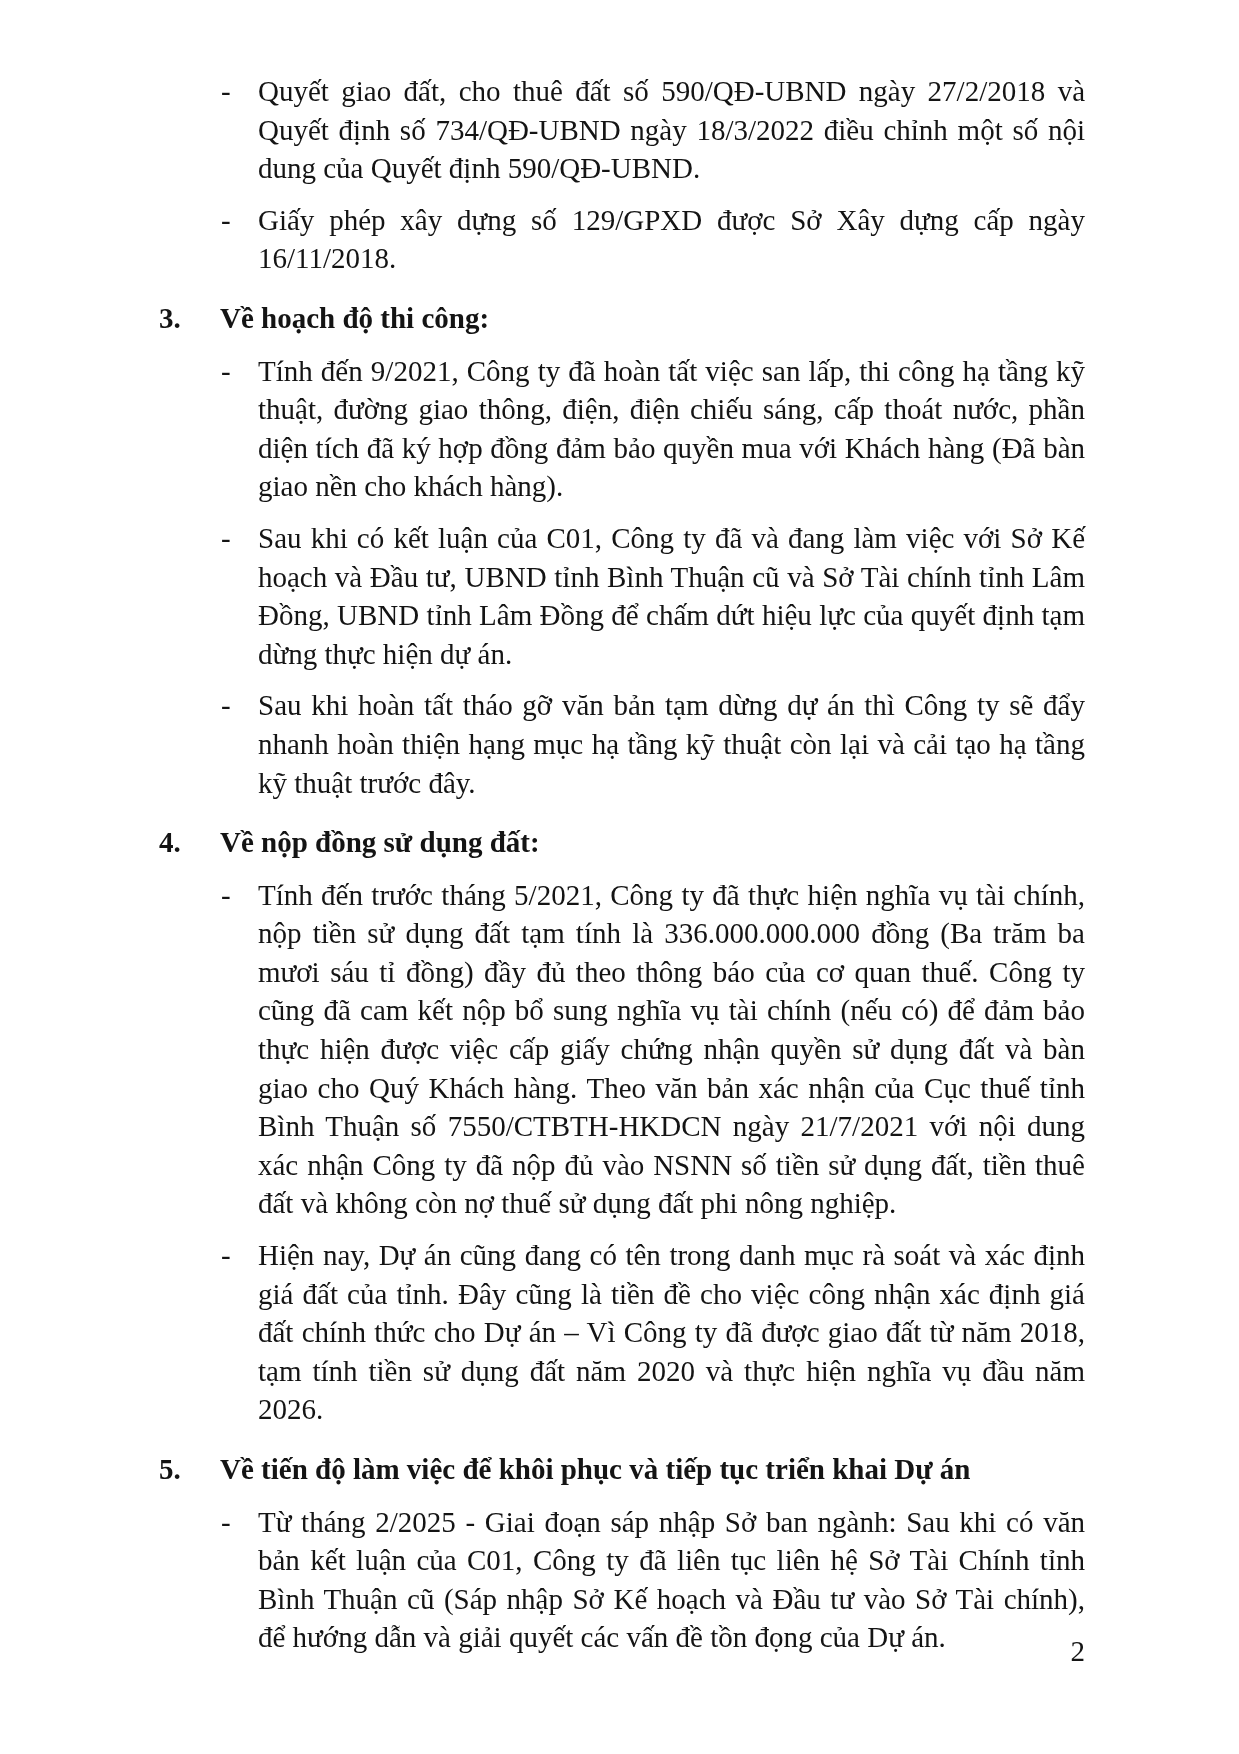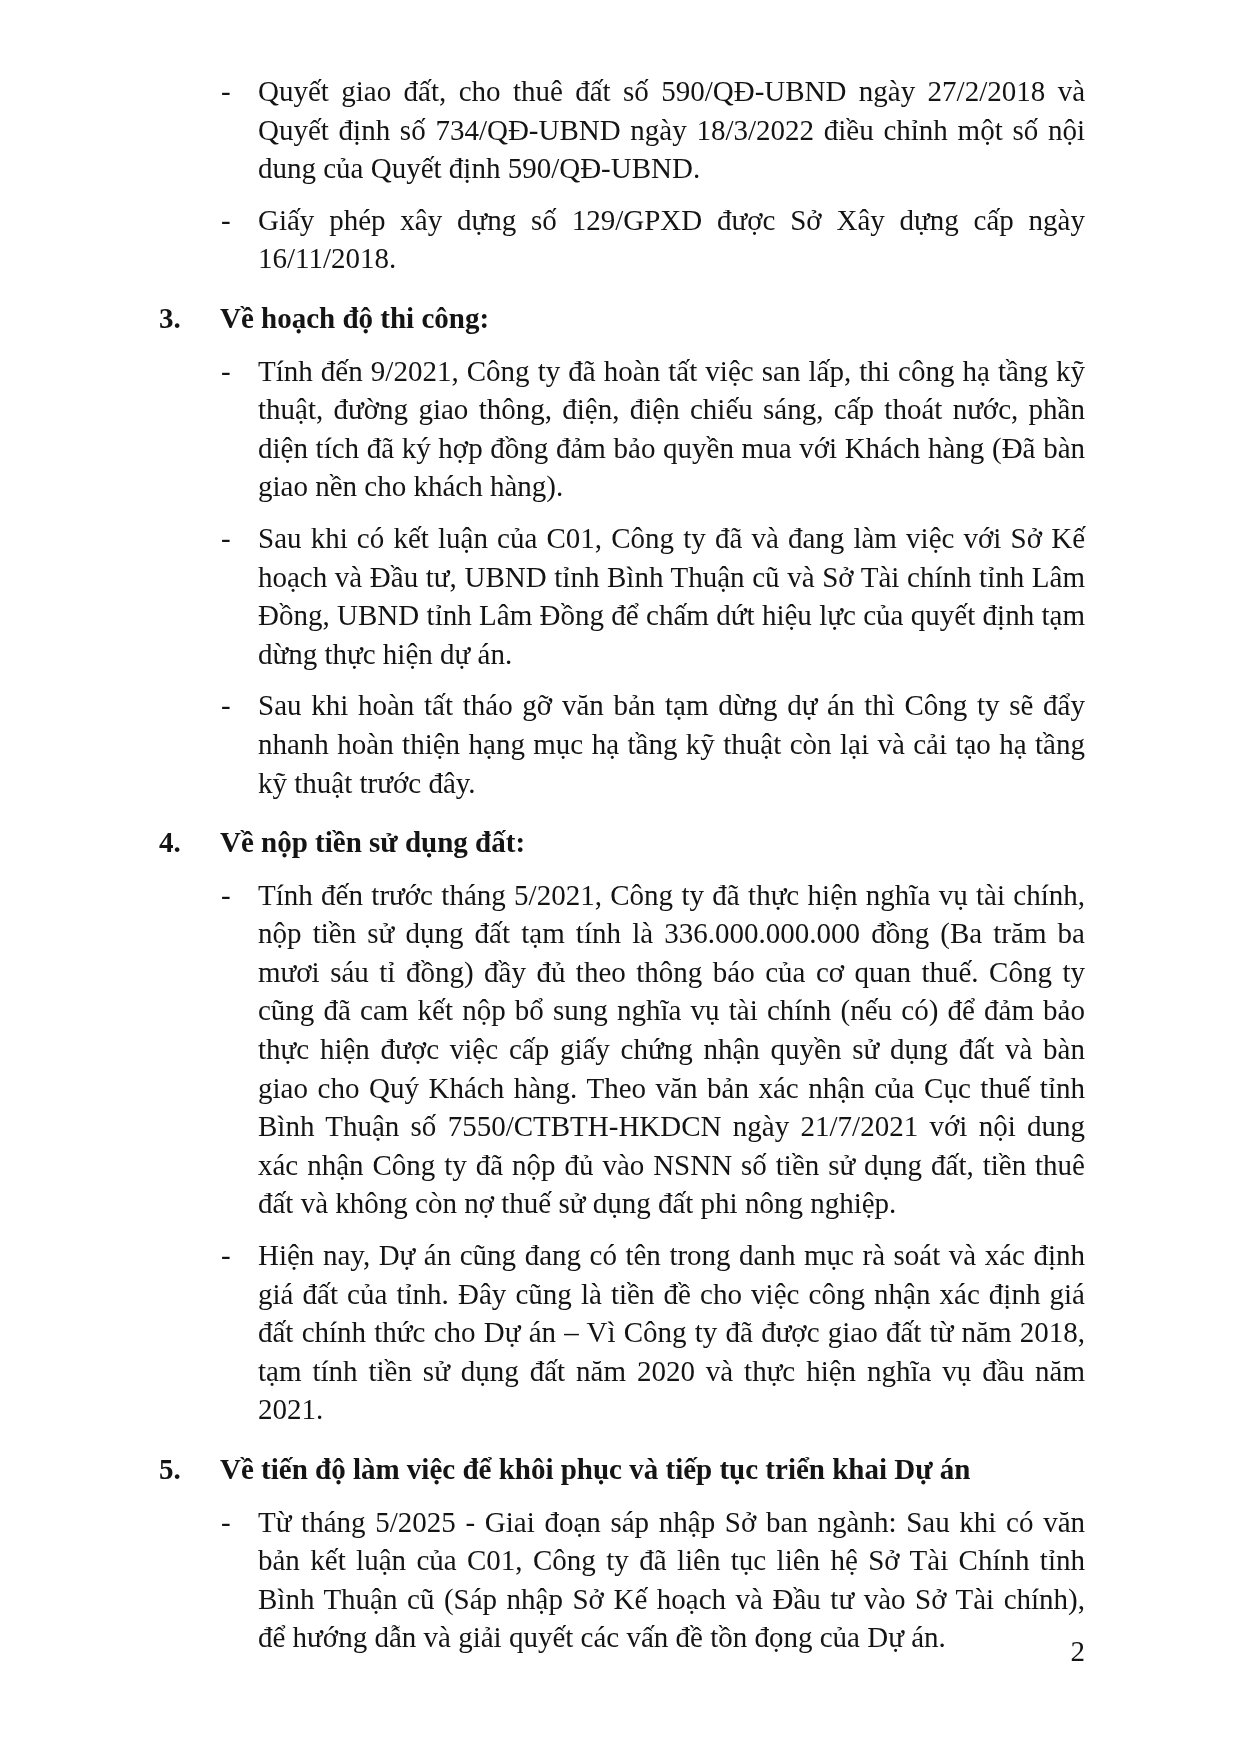--- a/index.html
+++ b/index.html
@@ -89,39 +89,39 @@
       </div>
       <div class="bullet">
         <span class="dash">-</span>
         <span>Sau khi hoàn tất tháo gỡ văn bản tạm dừng dự án thì Công ty sẽ đẩy nhanh hoàn thiện hạng mục hạ tầng kỹ thuật còn lại và cải tạo hạ tầng kỹ thuật trước đây.</span>
       </div>
     </div>
 
     <div class="section">
       <div class="section-header">
         <span class="num">4.</span>
-        <span class="title">Về nộp tiền sử dụng đất:</span>
+        <span class="title">Về nộp đồng sử dụng đất:</span>
       </div>
       <div class="bullet">
         <span class="dash">-</span>
         <span>Tính đến trước tháng 5/2021, Công ty đã thực hiện nghĩa vụ tài chính, nộp tiền sử dụng đất tạm tính là 336.000.000.000 đồng (Ba trăm ba mươi sáu tỉ đồng) đầy đủ theo thông báo của cơ quan thuế. Công ty cũng đã cam kết nộp bổ sung nghĩa vụ tài chính (nếu có) để đảm bảo thực hiện được việc cấp giấy chứng nhận quyền sử dụng đất và bàn giao cho Quý Khách hàng. Theo văn bản xác nhận của Cục thuế tỉnh Bình Thuận số 7550/CTBTH-HKDCN ngày 21/7/2021 với nội dung xác nhận Công ty đã nộp đủ vào NSNN số tiền sử dụng đất, tiền thuê đất và không còn nợ thuế sử dụng đất phi nông nghiệp.</span>
       </div>
       <div class="bullet">
         <span class="dash">-</span>
-        <span>Hiện nay, Dự án cũng đang có tên trong danh mục rà soát và xác định giá đất của tỉnh. Đây cũng là tiền đề cho việc công nhận xác định giá đất chính thức cho Dự án – Vì Công ty đã được giao đất từ năm 2018, tạm tính tiền sử dụng đất năm 2020 và thực hiện nghĩa vụ đầu năm 2021.</span>
+        <span>Hiện nay, Dự án cũng đang có tên trong danh mục rà soát và xác định giá đất của tỉnh. Đây cũng là tiền đề cho việc công nhận xác định giá đất chính thức cho Dự án – Vì Công ty đã được giao đất từ năm 2018, tạm tính tiền sử dụng đất năm 2020 và thực hiện nghĩa vụ đầu năm 2026.</span>
       </div>
     </div>
 
     <div class="section">
       <div class="section-header">
         <span class="num">5.</span>
         <span class="title">Về tiến độ làm việc để khôi phục và tiếp tục triển khai Dự án</span>
       </div>
       <div class="bullet">
         <span class="dash">-</span>
-        <span>Từ tháng 5/2025 - Giai đoạn sáp nhập Sở ban ngành: Sau khi có văn bản kết luận của C01, Công ty đã liên tục liên hệ Sở Tài Chính tỉnh Bình Thuận cũ (Sáp nhập Sở Kế hoạch và Đầu tư vào Sở Tài chính), để hướng dẫn và giải quyết các vấn đề tồn đọng của Dự án.</span>
+        <span>Từ tháng 2/2025 - Giai đoạn sáp nhập Sở ban ngành: Sau khi có văn bản kết luận của C01, Công ty đã liên tục liên hệ Sở Tài Chính tỉnh Bình Thuận cũ (Sáp nhập Sở Kế hoạch và Đầu tư vào Sở Tài chính), để hướng dẫn và giải quyết các vấn đề tồn đọng của Dự án.</span>
       </div>
     </div>
 
   </div>
 
   <div class="page-number">2</div>
 </div>
 
 </body></html>

